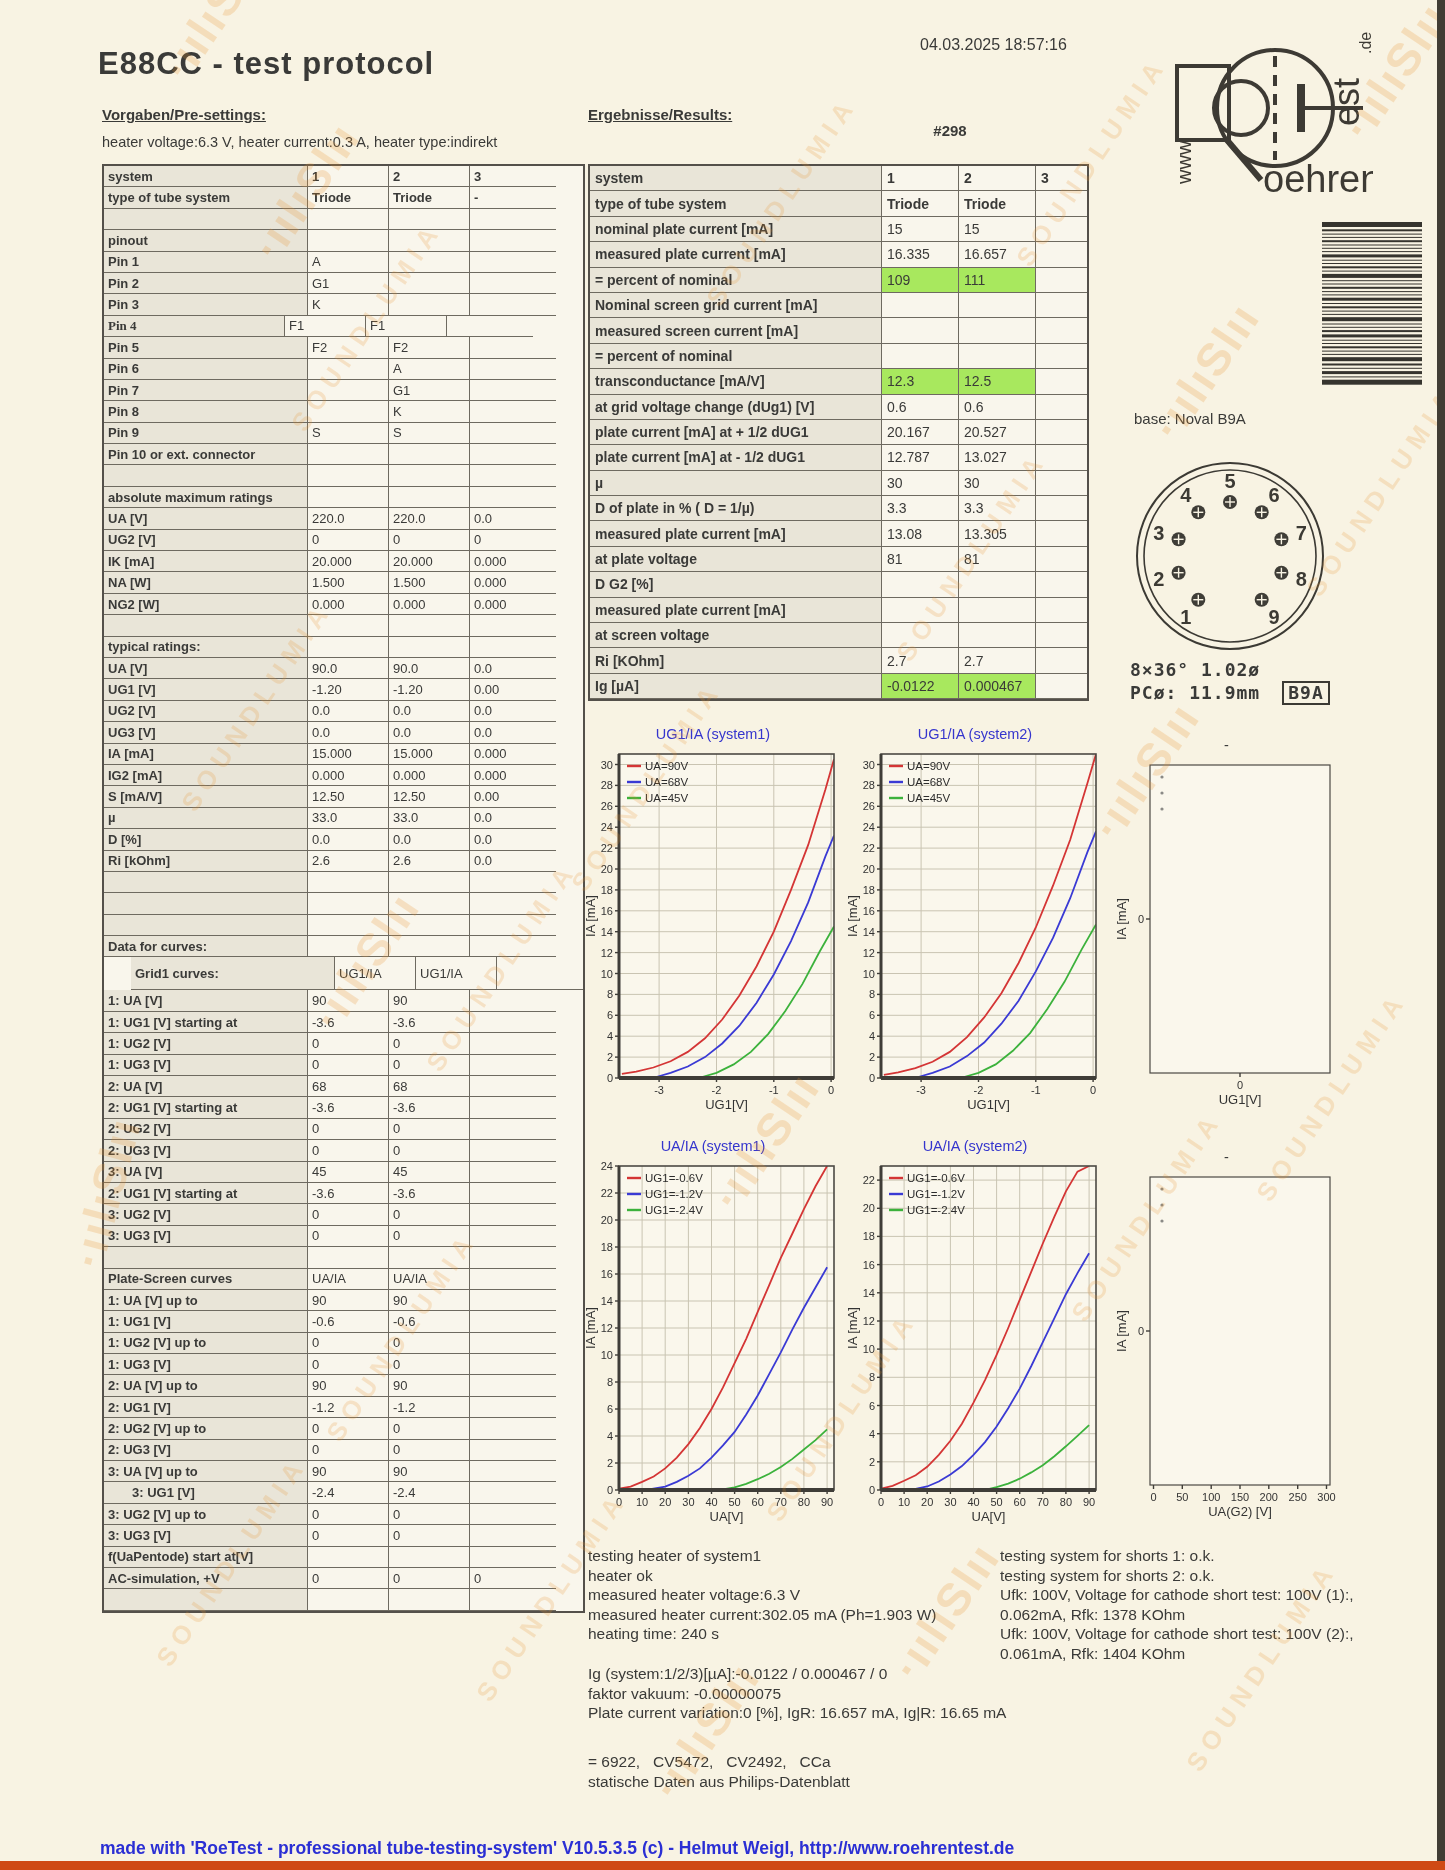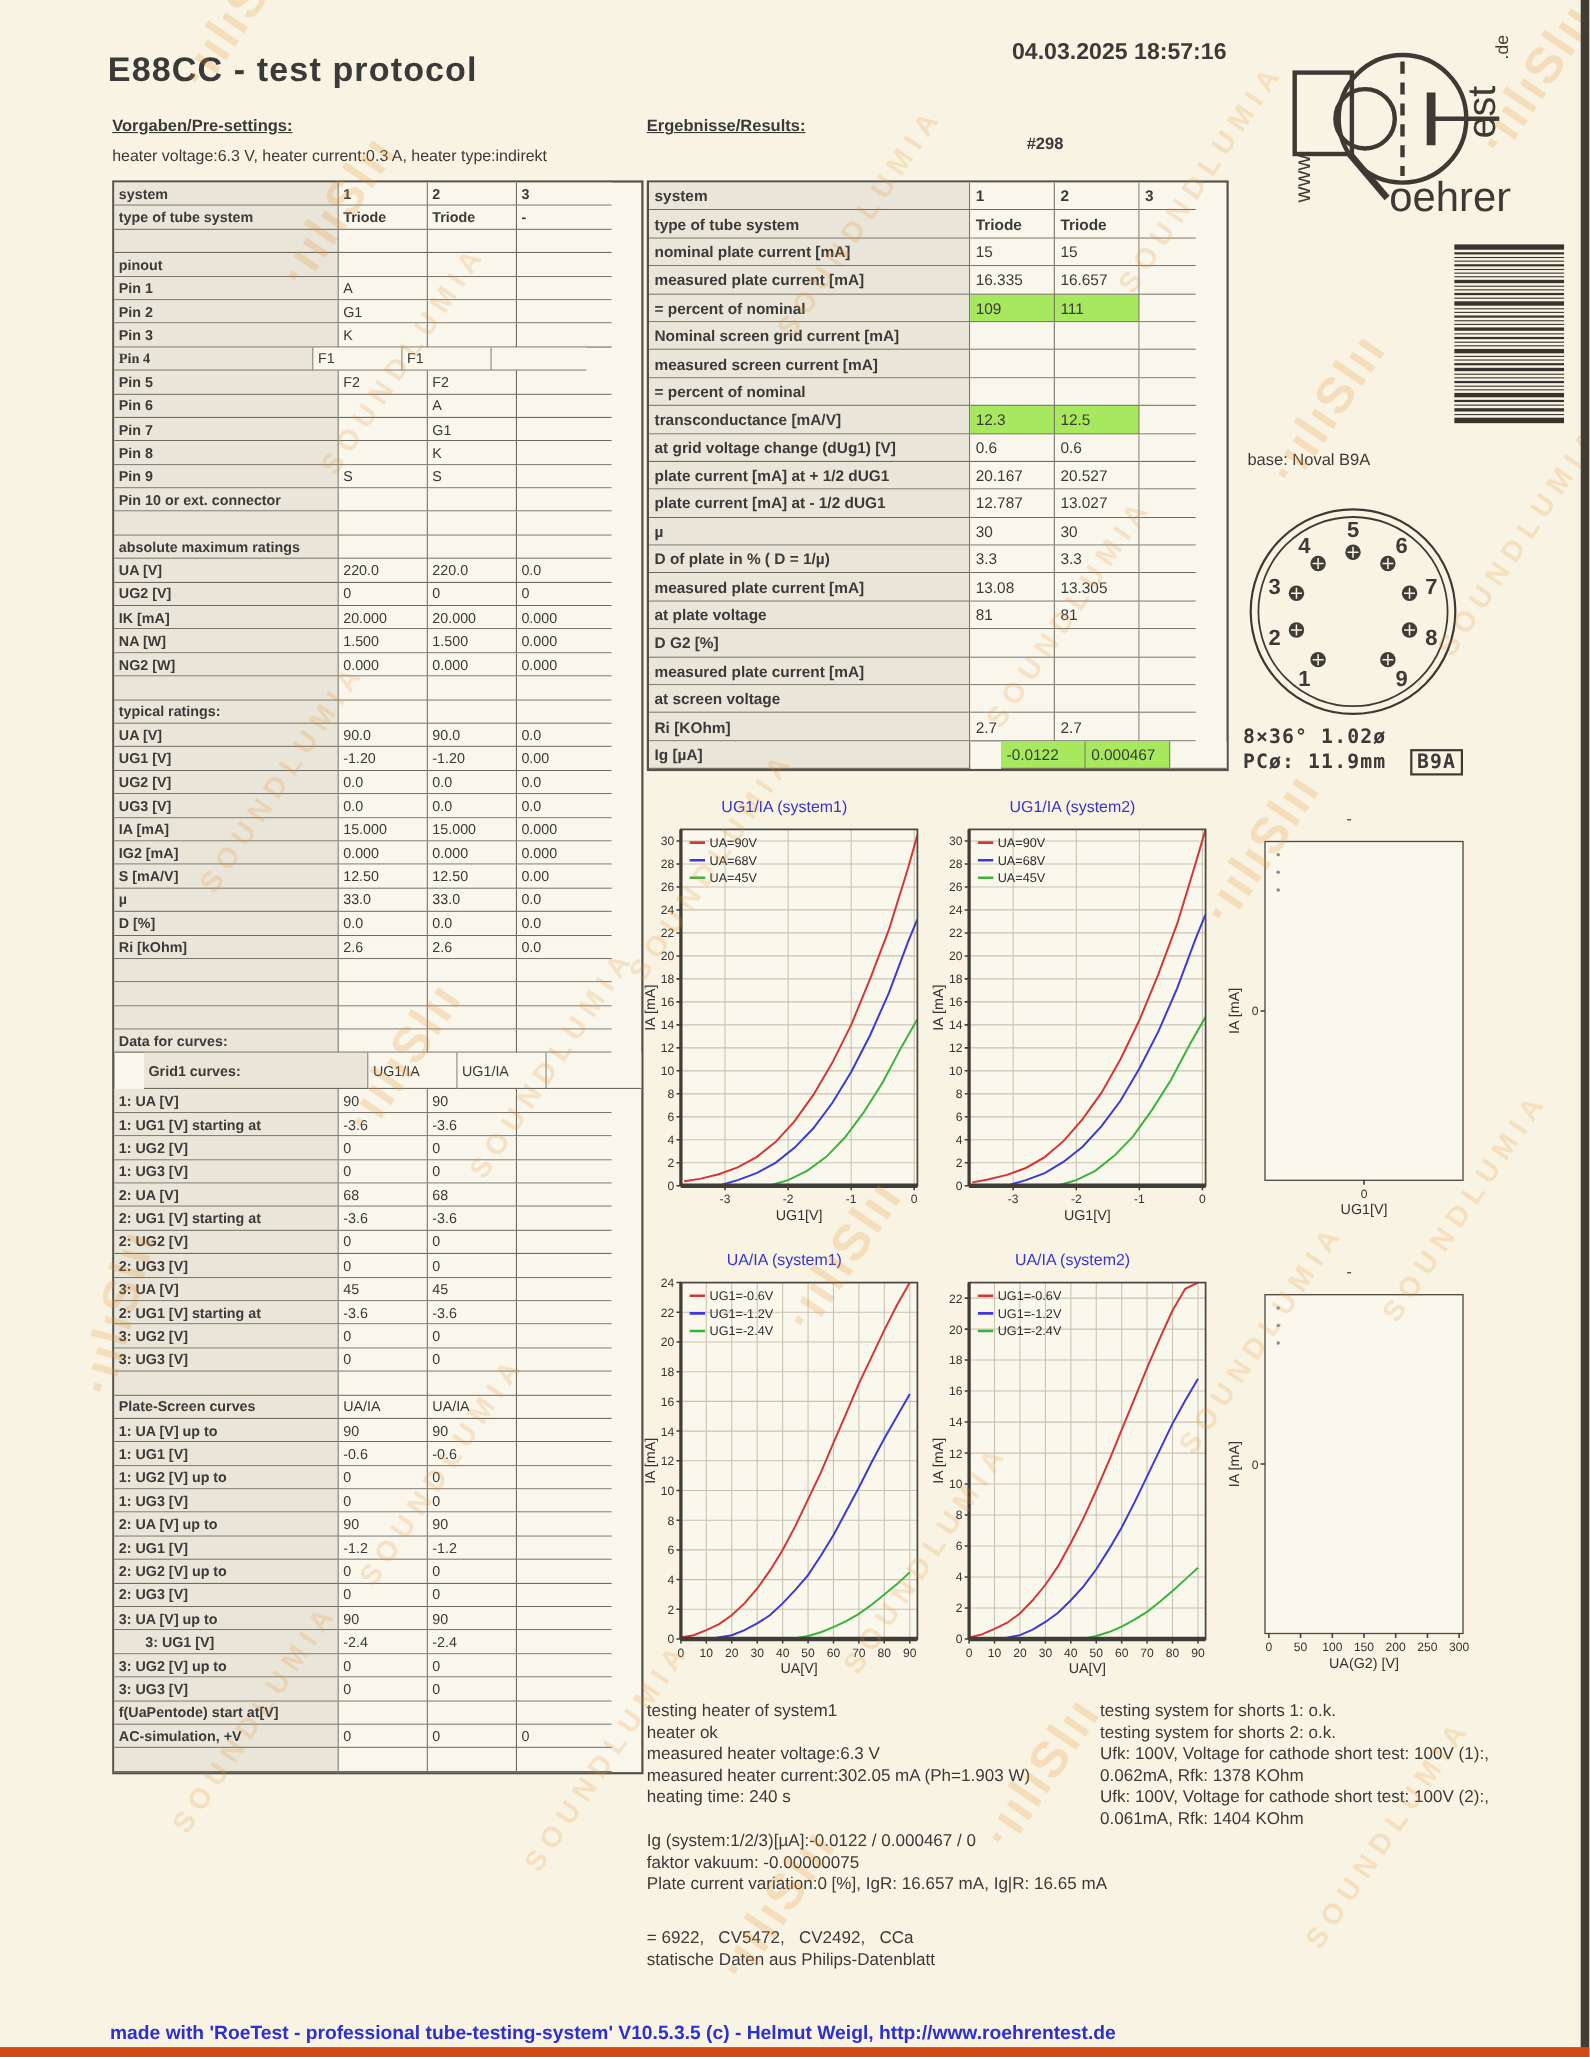--- a/index.html
+++ b/index.html
@@ -1,20 +1,20 @@
 <!DOCTYPE html>
 <html><head>
 <meta charset="utf-8">
 <style>
   html,body{margin:0;padding:0;}
   body{width:1445px;height:1870px;position:relative;background:#f8f3e3;overflow:hidden;
        font-family:"Liberation Sans",sans-serif;color:#3a3a38;}
   .abs{position:absolute;}
   .title{position:absolute;left:98px;top:46px;font-size:31px;font-weight:bold;letter-spacing:1px;margin:0;}
-  .date{position:absolute;left:920px;top:36px;font-size:21px;font-weight:700;}
+  .date{position:absolute;left:920px;top:36px;font-size:16px;font-weight:400;}
   .serial{position:absolute;left:900px;top:122px;width:100px;text-align:center;font-size:15px;font-weight:bold;}
   .heading{position:absolute;font-size:15px;font-weight:bold;text-decoration:underline;}
   .preline{position:absolute;left:102px;top:134px;font-size:14.5px;}
   .table{position:absolute;border:2px solid #54504a;background:#f9f6ec;z-index:2;}
   .trow{display:flex;}
   .tcell{box-sizing:border-box;border-right:1px solid #6e6a60;border-bottom:1px solid #6e6a60;
          padding:0 4px;overflow:hidden;white-space:nowrap;display:flex;align-items:center;font-size:13px;}
   .trow .tcell:last-child{border-right:none;}
   .lab{background:#e9e5d8;font-weight:bold;}
   .val{background:#f9f6ec;}
@@ -597,21 +597,21 @@
       <div class="tcell val" style="width: 51px;"></div>
     </div>
     <div class="trow" style="height: 25.4px;">
       <div class="tcell lab" style="width: 292px;">Ri [KOhm]</div>
       <div class="tcell val" style="width: 77px;">2.7</div>
       <div class="tcell val" style="width: 77px;">2.7</div>
       <div class="tcell val" style="width: 51px;"></div>
     </div>
     <div class="trow" style="height: 25.4px;">
       <div class="tcell lab" style="width: 292px;">Ig [µA]</div>
-      <div class="tcell val hl" style="width: 77px; margin-left: 28px;">-0.0122</div>
+      <div class="tcell val hl" style="width: 77px;">-0.0122</div>
       <div class="tcell val hl" style="width: 77px;">0.000467</div>
       <div class="tcell val" style="width: 51px;"></div>
     </div>
   </div>
 
 <svg class="abs" style="left:1163px;top:26px;z-index:2;" width="210" height="180" viewBox="0 0 210 180">
   <g stroke="#3d3a34" fill="none" stroke-width="4">
     <rect x="14" y="40" width="52" height="74"></rect>
     <circle cx="112" cy="82" r="58"></circle>
     <circle cx="78" cy="82" r="27"></circle>

